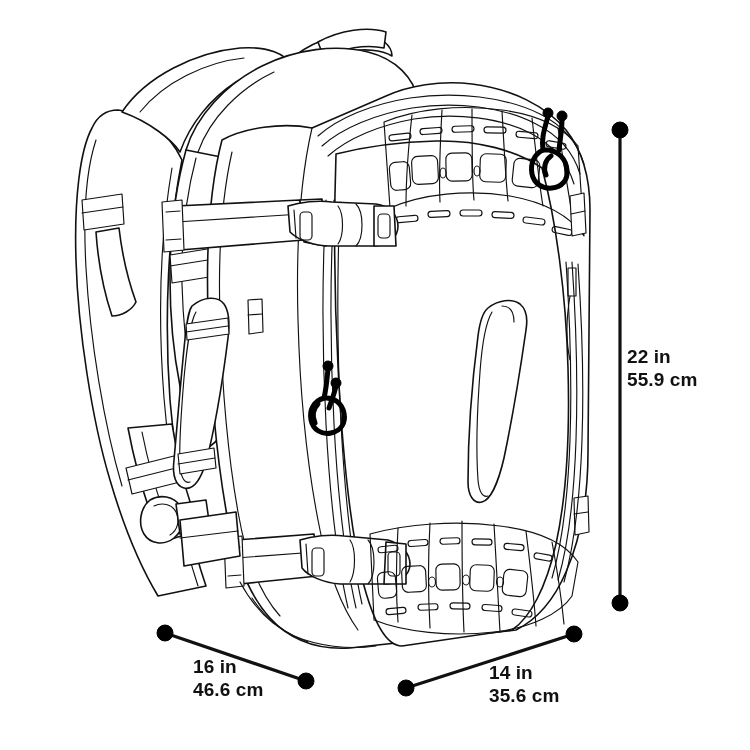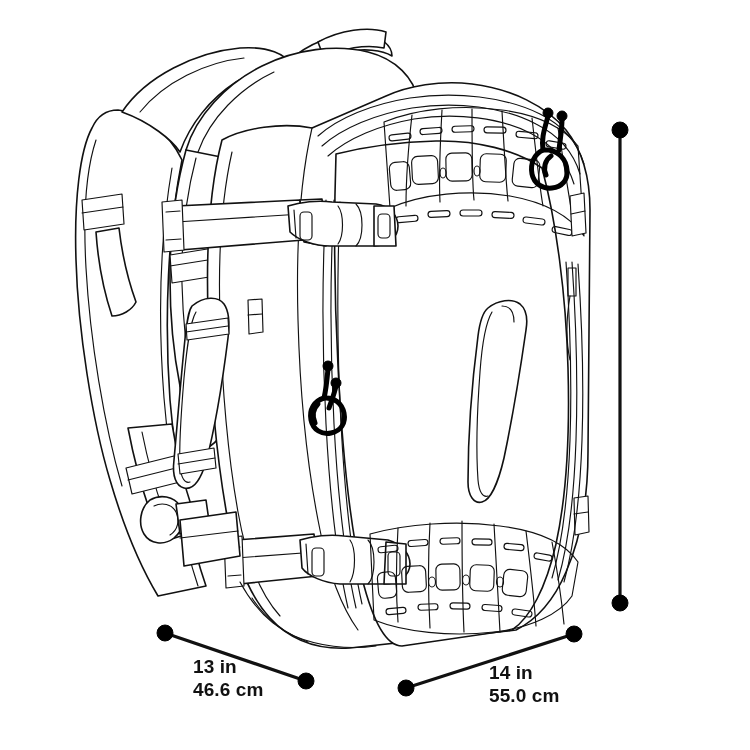--- a/index.html
+++ b/index.html
@@ -385,24 +385,28 @@
       </g>
 
       <g>
         <line class="dim" x1="406" y1="688" x2="574" y2="634"></line>
         <circle class="blk" cx="406" cy="688" r="8"></circle>
         <circle class="blk" cx="574" cy="634" r="8"></circle>
       </g>
     </g>
   </svg>
 
+  <div class="dim-label" id="label-height">
+    <span class="dim-line-1">22 in</span>
+    <span class="dim-line-2">55.9 cm</span>
+  </div>
 
   <div class="dim-label" id="label-depth">
-    <span class="dim-line-1">13 in</span>
+    <span class="dim-line-1">16 in</span>
     <span class="dim-line-2">46.6 cm</span>
   </div>
 
   <div class="dim-label" id="label-width">
     <span class="dim-line-1">14 in</span>
-    <span class="dim-line-2">55.0 cm</span>
+    <span class="dim-line-2">35.6 cm</span>
   </div>
 
 </div>
 
 </body></html>

